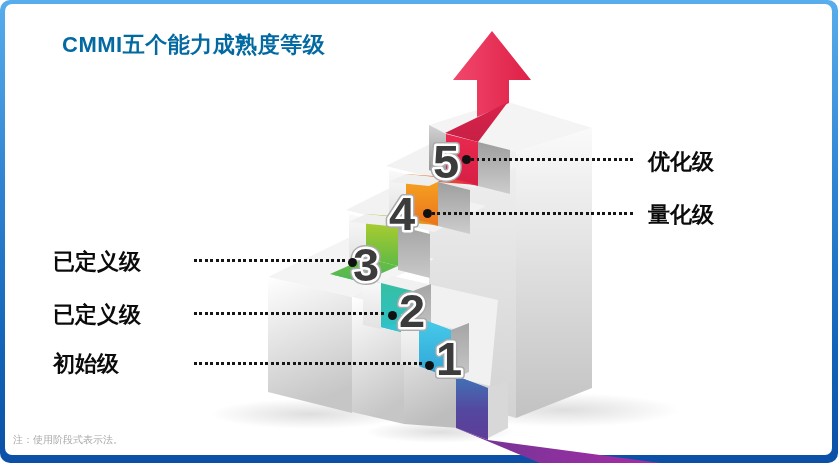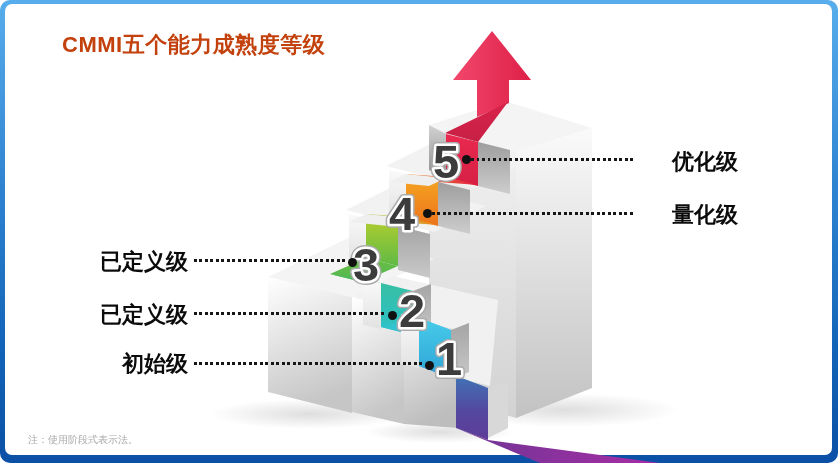--- a/index.html
+++ b/index.html
@@ -1,24 +1,24 @@
 <!DOCTYPE html>
 <html style="--frame-top: #58ADEC; --frame-bottom: #0B50A6;"><head>
 <meta charset="utf-8">
 <style>
 html,body{margin:0;padding:0}
 body{width:838px;height:463px;font-family:"Liberation Sans",sans-serif;position:relative;background:#fff;overflow:hidden}
 .frame{position:absolute;inset:0;border-radius:10px;background:linear-gradient(180deg,var(--frame-top,#58ADEC) 0%,#2F84D2 40%,#1264B8 75%,var(--frame-bottom,#0B50A6) 100%)}
 .canvas{position:absolute;left:5px;top:4px;right:6px;bottom:8px;background:#fff;border-radius:7px}
 svg.scene{position:absolute;left:0;top:0;z-index:5}
-.title{position:absolute;left:62px;top:30px;font-size:22px;font-weight:bold;color:#c2410c;z-index:6;letter-spacing:.5px}
-.note{position:absolute;left:28px;top:433px;font-size:10px;color:#A9A9A9;z-index:6}
+.title{position:absolute;left:62px;top:30px;font-size:22px;font-weight:bold;color:#0369a1;z-index:6;letter-spacing:.5px}
+.note{position:absolute;left:13px;top:433px;font-size:10px;color:#A9A9A9;z-index:6}
 .lbl{position:absolute;font-size:22px;font-weight:bold;color:#0b0b0b;z-index:6}
-.lbl.right{left:672px}
-.lbl.left{left:60px;width:128px;text-align:right}
+.lbl.right{left:648px}
+.lbl.left{left:53px;width:128px;text-align:left}
 #lbl5{top:147px}#lbl4{top:200px}
 #lbl3{top:247px}#lbl2{top:300px}#lbl1{top:349px}
 .dotline{position:absolute;height:3px;background:repeating-linear-gradient(90deg,#161616 0 2.8px,transparent 2.8px 5.5px);z-index:6}
 #dl5{left:471px;top:158px;width:162px}
 #dl4{left:432px;top:212px;width:201px}
 #dl3{left:194px;top:259px;width:152px}
 #dl2{left:194px;top:312px;width:192px}
 #dl1{left:194px;top:362px;width:230px}
 .dot{position:absolute;width:9px;height:9px;border-radius:50%;background:#111;z-index:7}
 #dot5{left:462px;top:155px}#dot4{left:423px;top:209px}#dot3{left:348px;top:258px}#dot2{left:388px;top:311px}#dot1{left:425px;top:361px}

